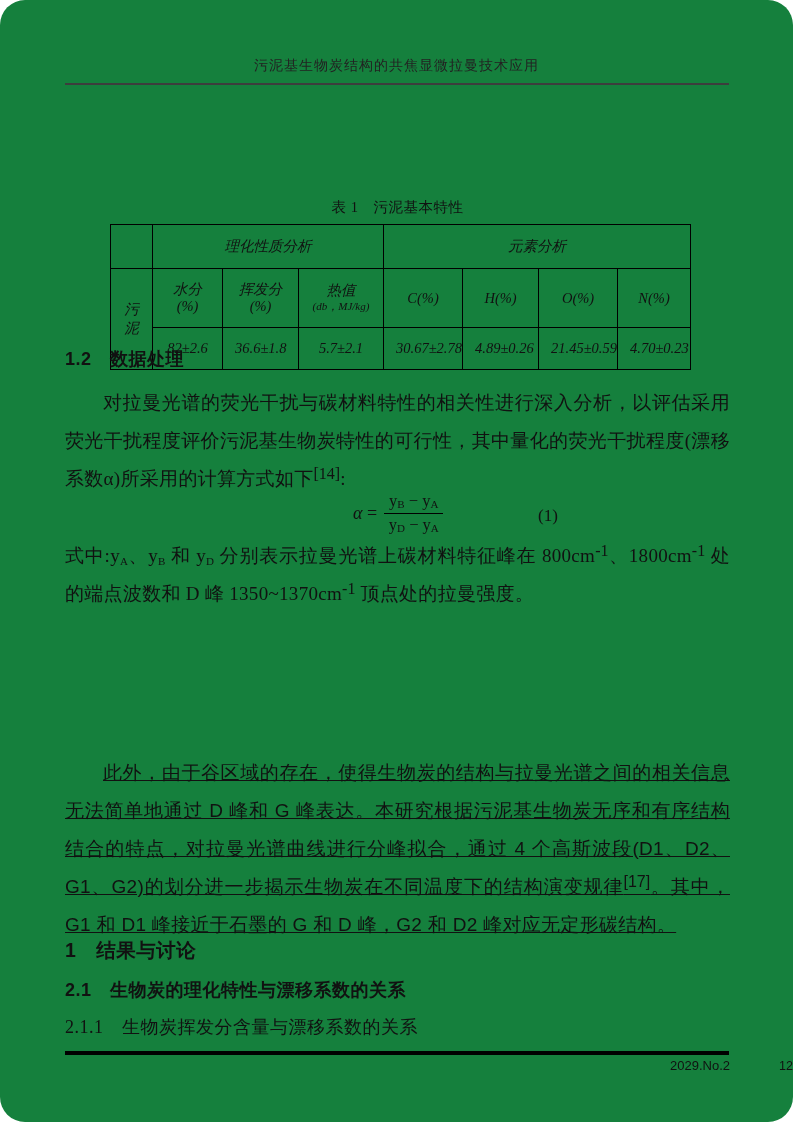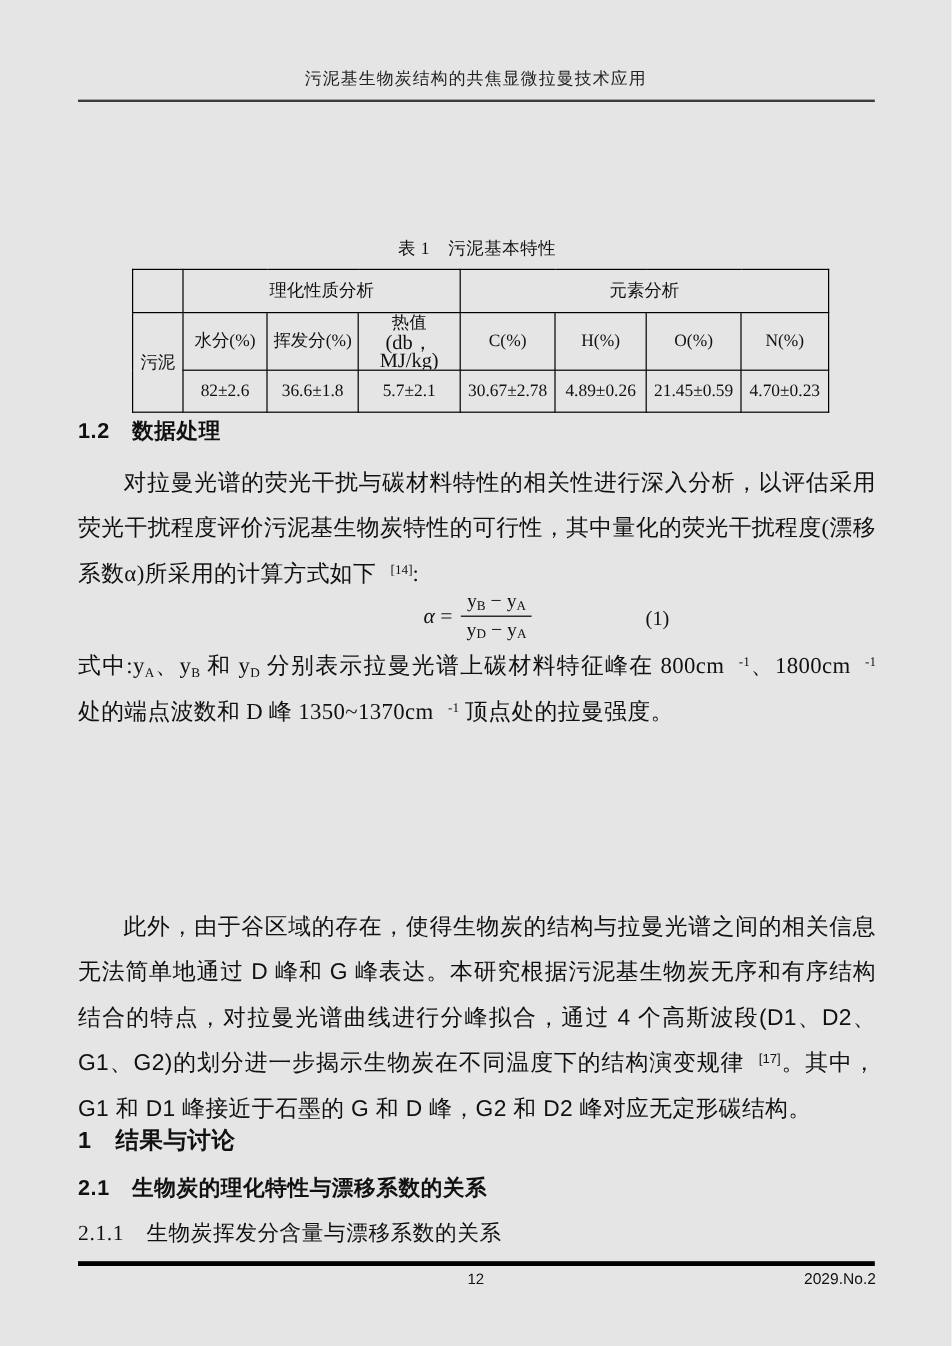--- a/index.html
+++ b/index.html
@@ -1,21 +1,22 @@
 <!DOCTYPE html>
 <html><head>
 <meta charset="utf-8">
 <style>
   html,body{margin:0;padding:0;background:#ffffff;}
   .page{
     position:relative;
     width:793px;height:1122px;
-    background:#e5e5e5;
+    background:#15803d;
     color:#111;
     overflow:hidden;
+    border-radius:25px;
   }
   .abs{position:absolute;}
 
   
   .header-title{
     top:57px;left:0;width:793px;
     text-align:center;
     font:14px "Liberation Serif", serif;
     color:#222;
     letter-spacing:1px;
@@ -31,27 +32,27 @@
     font-size:19px;
     line-height:38px;
     text-align:justify;
     text-align-last:left;
     letter-spacing:0.3px;
     margin:0;
   }
   .serifmix{font-family:"Liberation Serif", serif;}
   .sansmix{font-family:"Liberation Sans", serif;} 
   .indent{text-indent:2em;}
-  .para sup{font-size:11px;line-height:0;vertical-align:6px;letter-spacing:0;margin-left:12px;}
+  .para sup{font-size:16px;line-height:0;vertical-align:6px;letter-spacing:0;}
   .para sub{font-size:11px;line-height:0;vertical-align:-3px;letter-spacing:0;}
   .p1{top:80px;}
   .p2{top:384px;}
   .p3{top:537px;}
   .p4{top:612px;}
-  .p5{top:754px;}
+  .p5{top:754px;text-decoration:underline;}
 
   
   .table-caption{
     top:198px;left:65px;width:665px;
     text-align:center;
     font-family:"Liberation Serif", serif;
     font-size:14.5px;font-weight:normal;
     letter-spacing:0.5px;
   }
   table.data-table{
@@ -59,27 +60,28 @@
     width:580px;
     border-collapse:collapse;
     table-layout:fixed;
     border:1.5px solid #000;
     font-family:"Liberation Serif", serif;
   }
   table.data-table td{
     border:1.2px solid #000;
     text-align:center;vertical-align:middle;
     font-size:14.5px;
-    padding:0;
+    padding:12px;
     overflow:hidden;
+    font-style:italic;
   }
   tr.row-groups{height:36px;}
   tr.row-cols{height:46px;}
   tr.row-vals{height:35px;}
-  td .unit{font-size:17px;line-height:15px;}
+  td .unit{font-size:11px;line-height:15px;}
   td .colmain{line-height:17px;}
 
   
   .h12{top:347px;left:65px;font:bold 18px "Liberation Sans", sans-serif;letter-spacing:0.5px;}
   .h2 {top:937px;left:65px;font:bold 19.5px "Liberation Sans", sans-serif;letter-spacing:0.5px;}
   .h21{top:978px;left:65px;font:bold 18px "Liberation Sans", sans-serif;letter-spacing:0.5px;}
   .h211{top:1015px;left:65px;font:18px "Liberation Serif", serif;letter-spacing:0.5px;}
 
   
   .formula-area{top:491px;left:65px;width:665px;height:56px;}
@@ -91,21 +93,21 @@
   .alpha-eq{font-size:18px;font-style:italic;margin-right:7px;}
   .alpha-eq .eqsign{font-style:normal;}
   .frac{display:inline-flex;flex-direction:column;align-items:center;font-size:16.5px;}
   .frac .num{border-bottom:1.4px solid #000;padding:0 5px 2px;}
   .frac .den{padding-top:1px;}
   .frac sub{font-size:11px;vertical-align:-2px;line-height:0;}
   .eq-no{position:absolute;left:473px;top:15px;font:17px "Liberation Serif", serif;}
 
   
   .footer-rule{top:1051px;left:65px;width:664px;height:3.5px;background:#000;}
-  .footer-page{top:1059px;left:0;width:793px;text-align:center;font:12.5px "Liberation Sans", sans-serif;}
+  .footer-page{top:1059px;left:0;width:793px;text-align:right;font:12.5px "Liberation Sans", sans-serif;}
   .footer-issue{top:1058px;right:63px;font:13px "Liberation Sans", sans-serif;}
 </style>
 </head>
 <body>
 
 <div class="page">
 
   <div class="abs header-title">污泥基生物炭结构的共焦显微拉曼技术应用</div>
   <div class="abs header-rule"></div>
 

